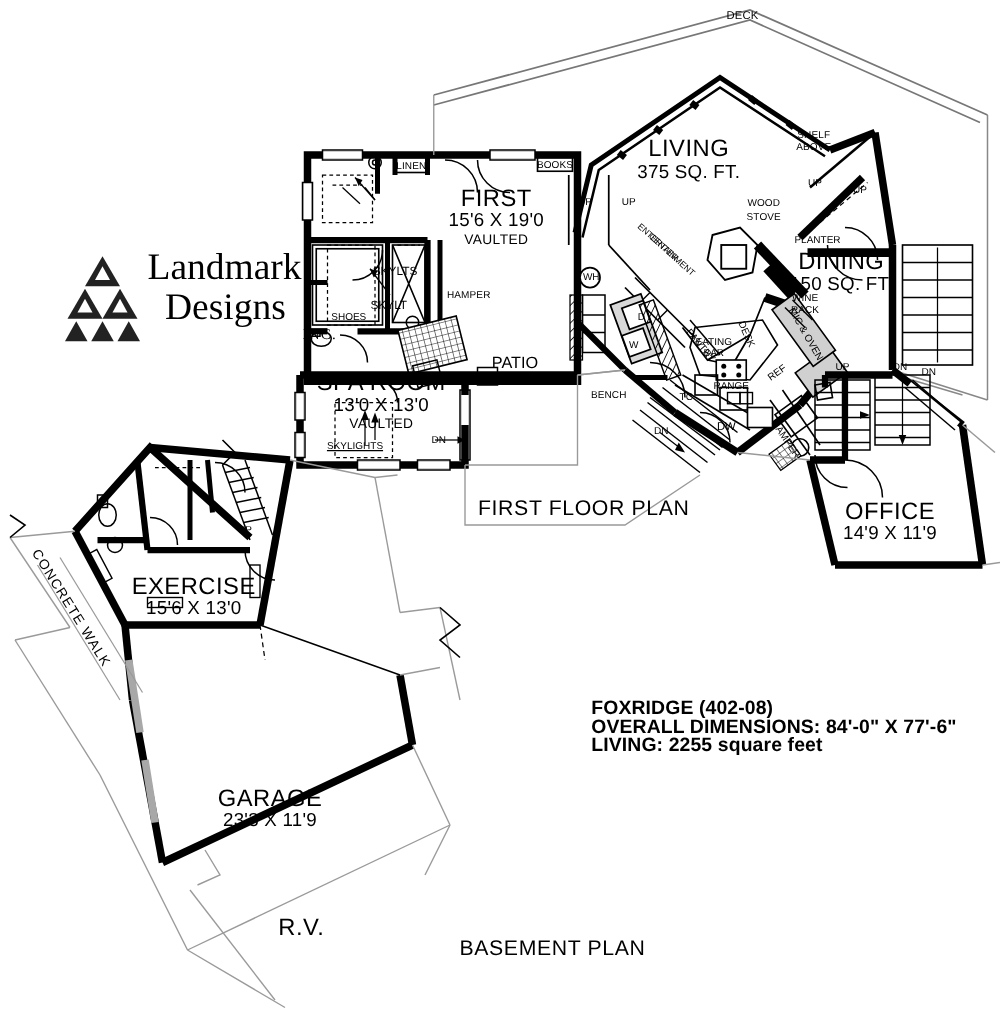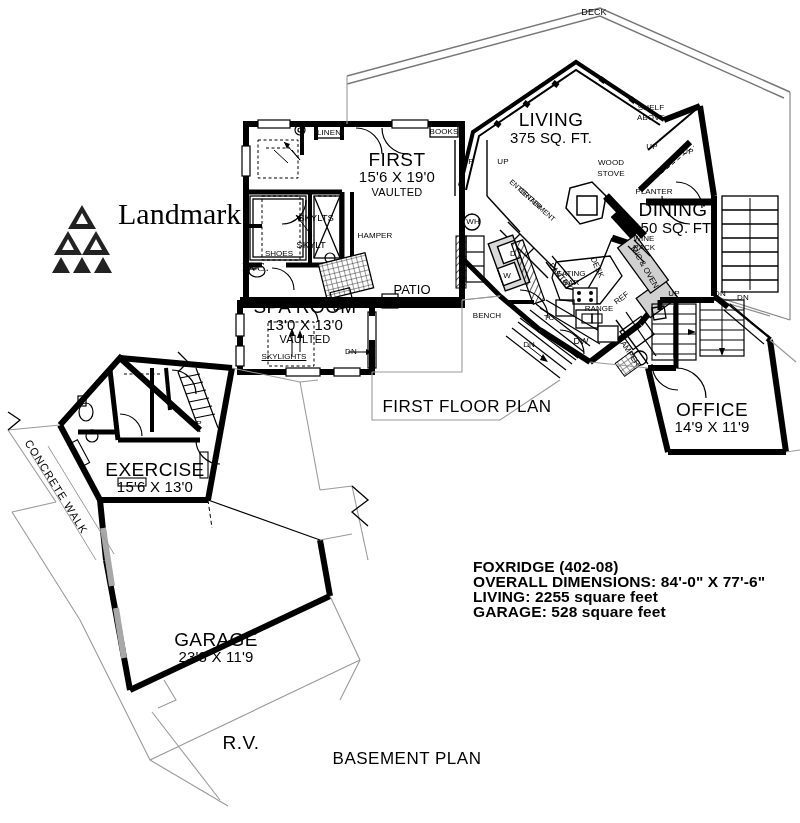--- a/index.html
+++ b/index.html
@@ -484,30 +484,30 @@
         <polygon points="30,54 39,70 21,70"></polygon>
         <polygon points="51,54 60,70 42,70"></polygon>
       </g>
       <g fill="#fff">
         <polygon points="30,10 36,21 24,21"></polygon>
         <polygon points="16,36 22,47 10,47"></polygon>
         <polygon points="44,36 50,47 38,47"></polygon>
       </g>
     </svg>
     <div class="wordmark">Landmark</div>
+    <div class="w2">Designs</div>
     <div class="inc">INC.</div>
   </div>
 
   <div class="lbl plan-title c" style="left:467px;top:398px;">FIRST FLOOR PLAN</div>
-  <div class="lbl plan-title c" style="left:407px;top:750px;">BASEMENT PLAN</div>
+  <div class="lbl plan-title c" style="left:442px;top:750px;">BASEMENT PLAN</div>
 
   <div class="lbl spec" style="left:473px;top:558px;">FOXRIDGE (402-08)</div>
   <div class="lbl spec" style="left:473px;top:573px;">OVERALL DIMENSIONS: 84'-0" X 77'-6"</div>
   <div class="lbl spec" style="left:473px;top:588px;">LIVING: 2255 square feet</div>
-  <div class="lbl spec" style="left:473px;top:603px;">GARAGE: 528 square feet</div>
 
   <div class="lbl room-name c" style="left:397px;top:150px;">FIRST</div>
   <div class="lbl room-dim c" style="left:397px;top:169px;">15'6 X 19'0</div>
   <div class="lbl room-sub c" style="left:397px;top:187px;">VAULTED</div>
 
   <div class="lbl room-name c" style="left:305px;top:297px;">SPA ROOM</div>
   <div class="lbl room-dim c" style="left:305px;top:317px;">13'0 X 13'0</div>
   <div class="lbl room-sub c" style="left:305px;top:334px;">VAULTED</div>
 
   <div class="lbl room-name c" style="left:551px;top:110px;">LIVING</div>
@@ -554,21 +554,21 @@
   <div class="lbl tiny2 c" style="left:654px;top:188px;font-size:8px;text-align:center;">PLANTER</div>
   <div class="lbl tiny2 c" style="left:644px;top:235px;font-size:8px;">WINE</div>
   <div class="lbl tiny2 c" style="left:644px;top:244px;font-size:8px;">RACK</div>
 
   <div class="lbl tiny2 c" style="left:473px;top:218px;font-size:8px;">WH</div>
   <div class="lbl tiny2 c" style="left:513px;top:250px;font-size:8px;">D</div>
   <div class="lbl tiny2 c" style="left:507px;top:272px;font-size:8px;">W</div>
   <div class="lbl tiny c" style="left:487px;top:312px;">BENCH</div>
   <div class="lbl tiny2 c" style="left:571px;top:270px;font-size:8px;">EATING</div>
   <div class="lbl tiny2 c" style="left:571px;top:279px;font-size:8px;">BAR</div>
-  <div class="lbl tiny2 c" style="left:585px;top:305px;font-size:8px;margin-left:14px;">RANGE</div>
+  <div class="lbl tiny2 c" style="left:585px;top:305px;font-size:8px;">RANGE</div>
   <div class="lbl tiny2 c" style="left:549px;top:314px;font-size:8px;">TC</div>
   <div class="lbl tiny2 c" style="left:581px;top:337px;font-size:9px;">DW</div>
   <div class="lbl tiny2" style="left:613px;top:300px;transform:rotate(-36deg);transform-origin:left top;font-size:8px;">REF</div>
   <div class="lbl tiny2" style="left:636px;top:245px;transform:rotate(60deg);transform-origin:left top;font-size:8px;">MIC &amp; OVEN</div>
   <div class="lbl tiny2 c" style="left:529px;top:341px;font-size:8px;">DN</div>
 
   <div class="lbl tiny c" style="left:674px;top:290px;">UP</div>
   <div class="lbl tiny c" style="left:720px;top:290px;">DN</div>
   <div class="lbl tiny2" style="left:622px;top:335px;transform:rotate(56deg);transform-origin:left top;font-size:8px;">HAMPER</div>
   <div class="lbl tiny c" style="left:743px;top:294px;">DN</div>

